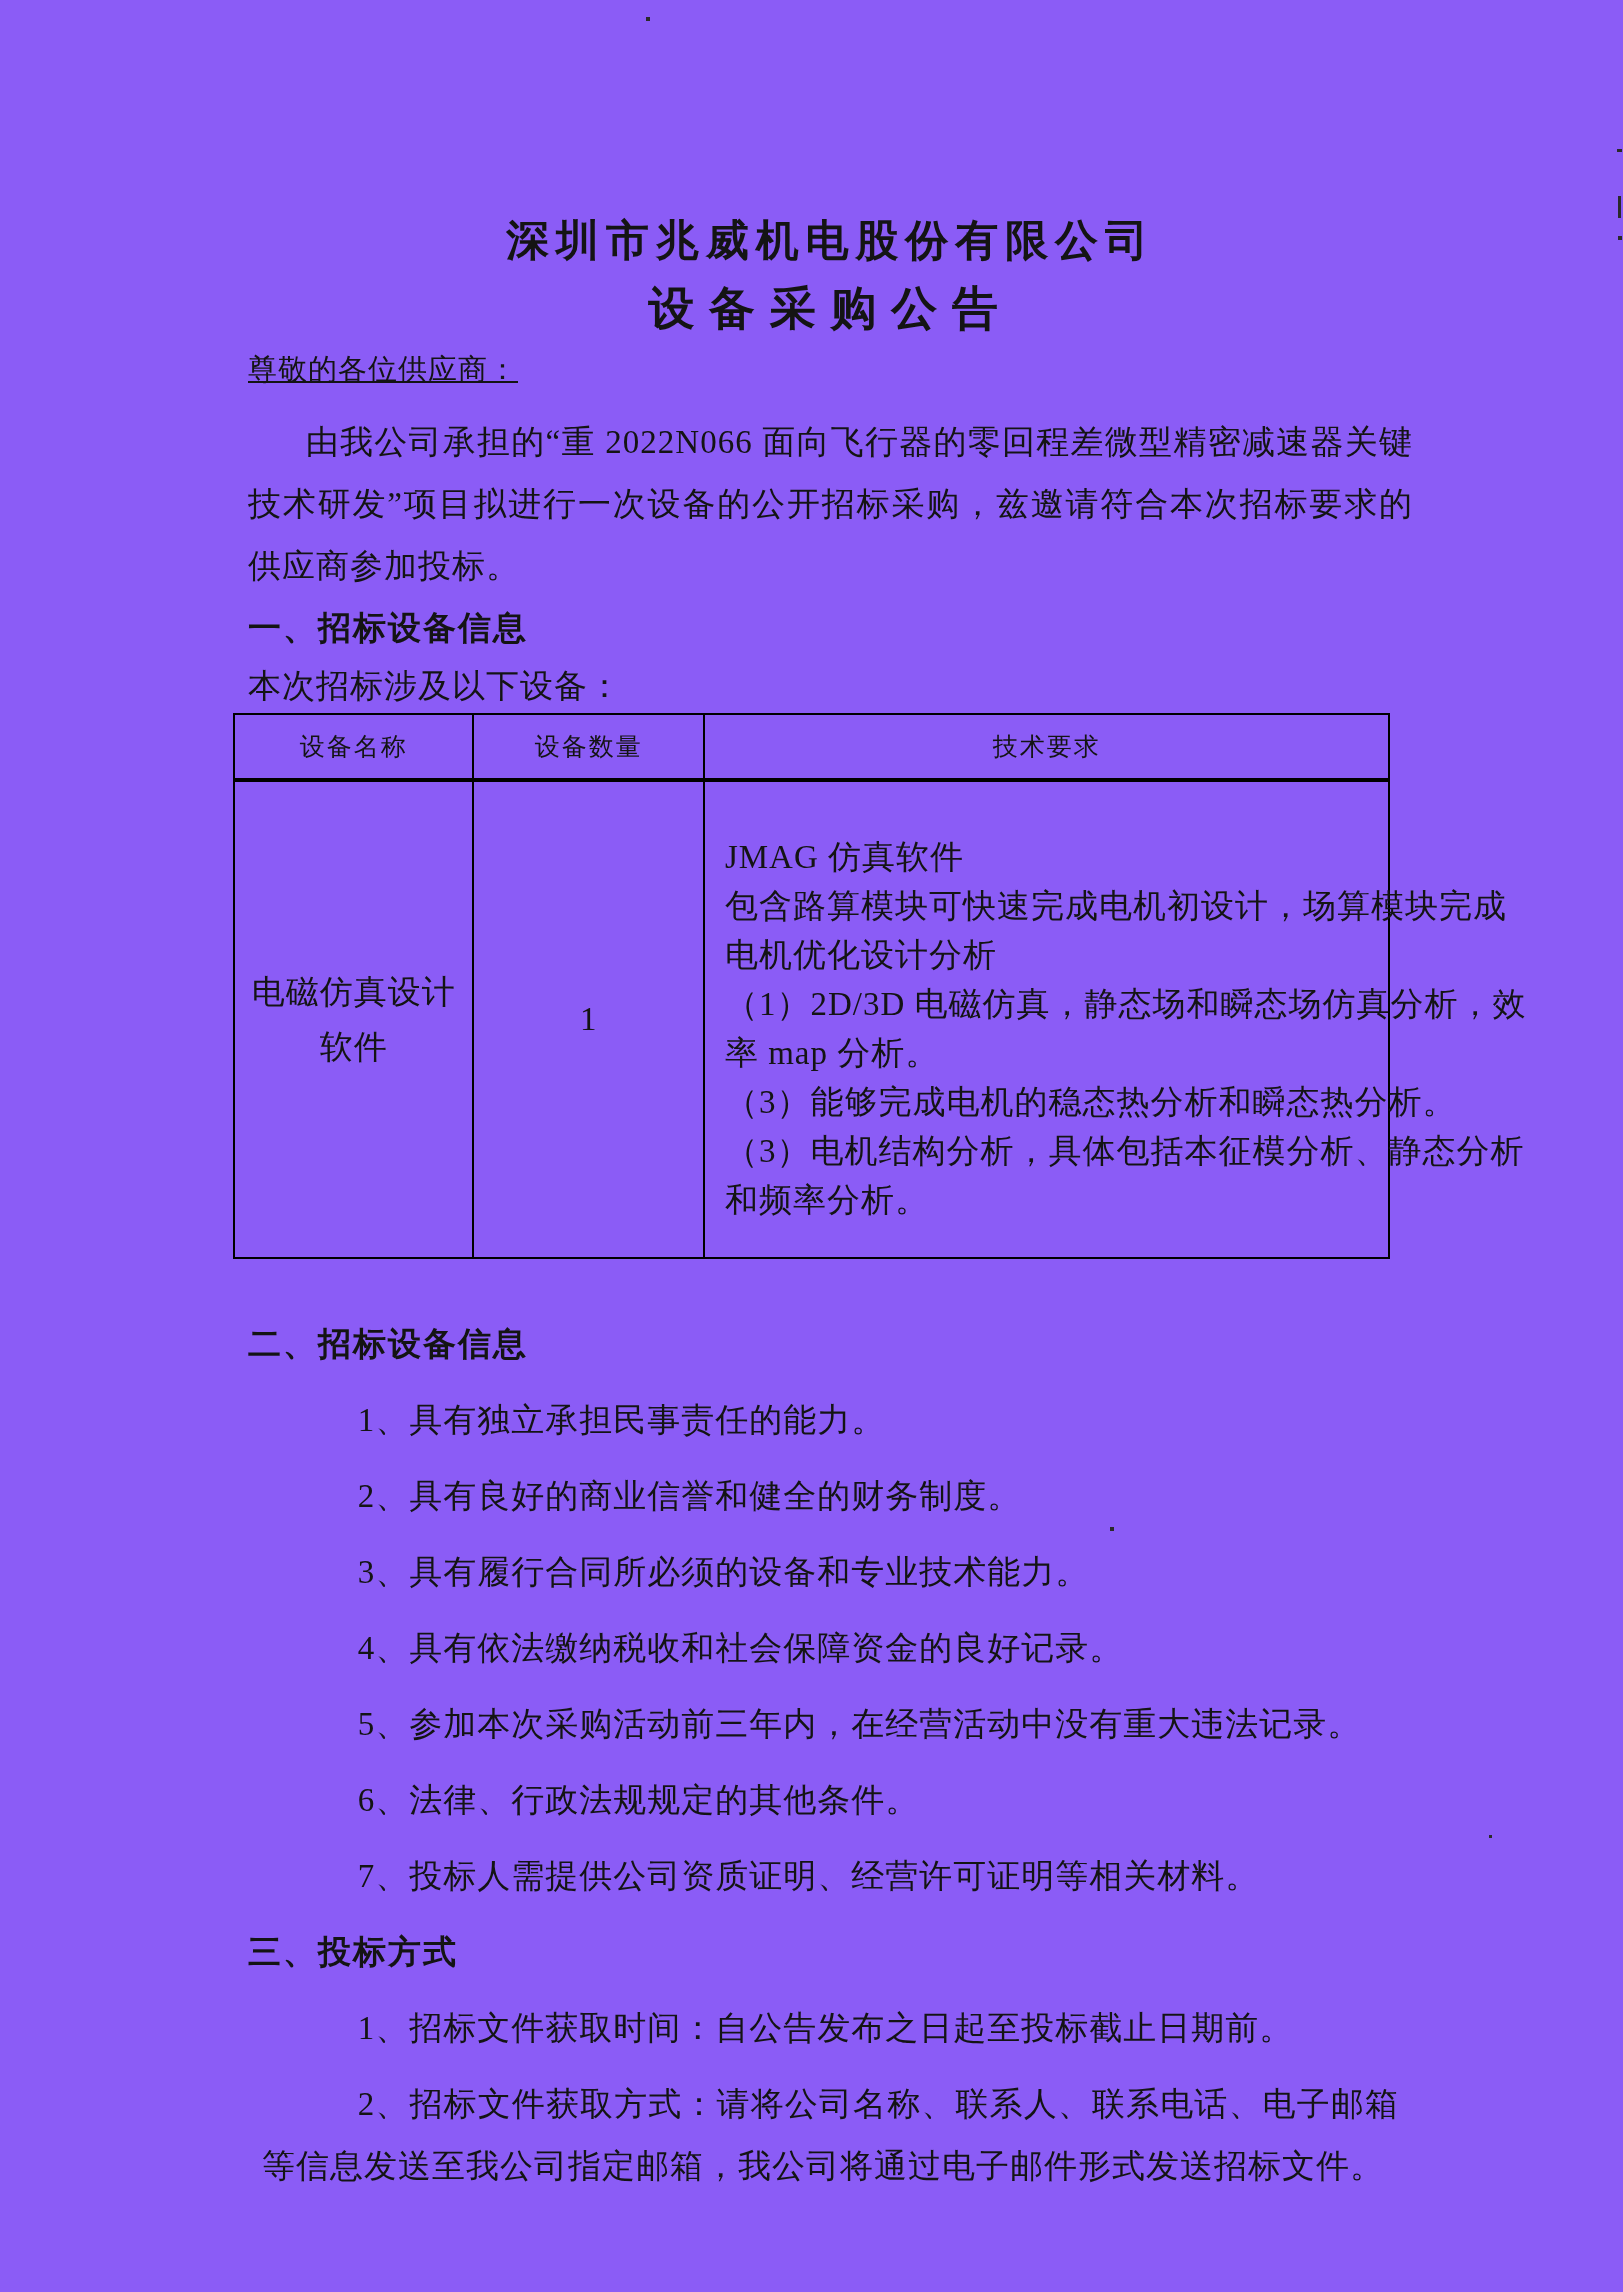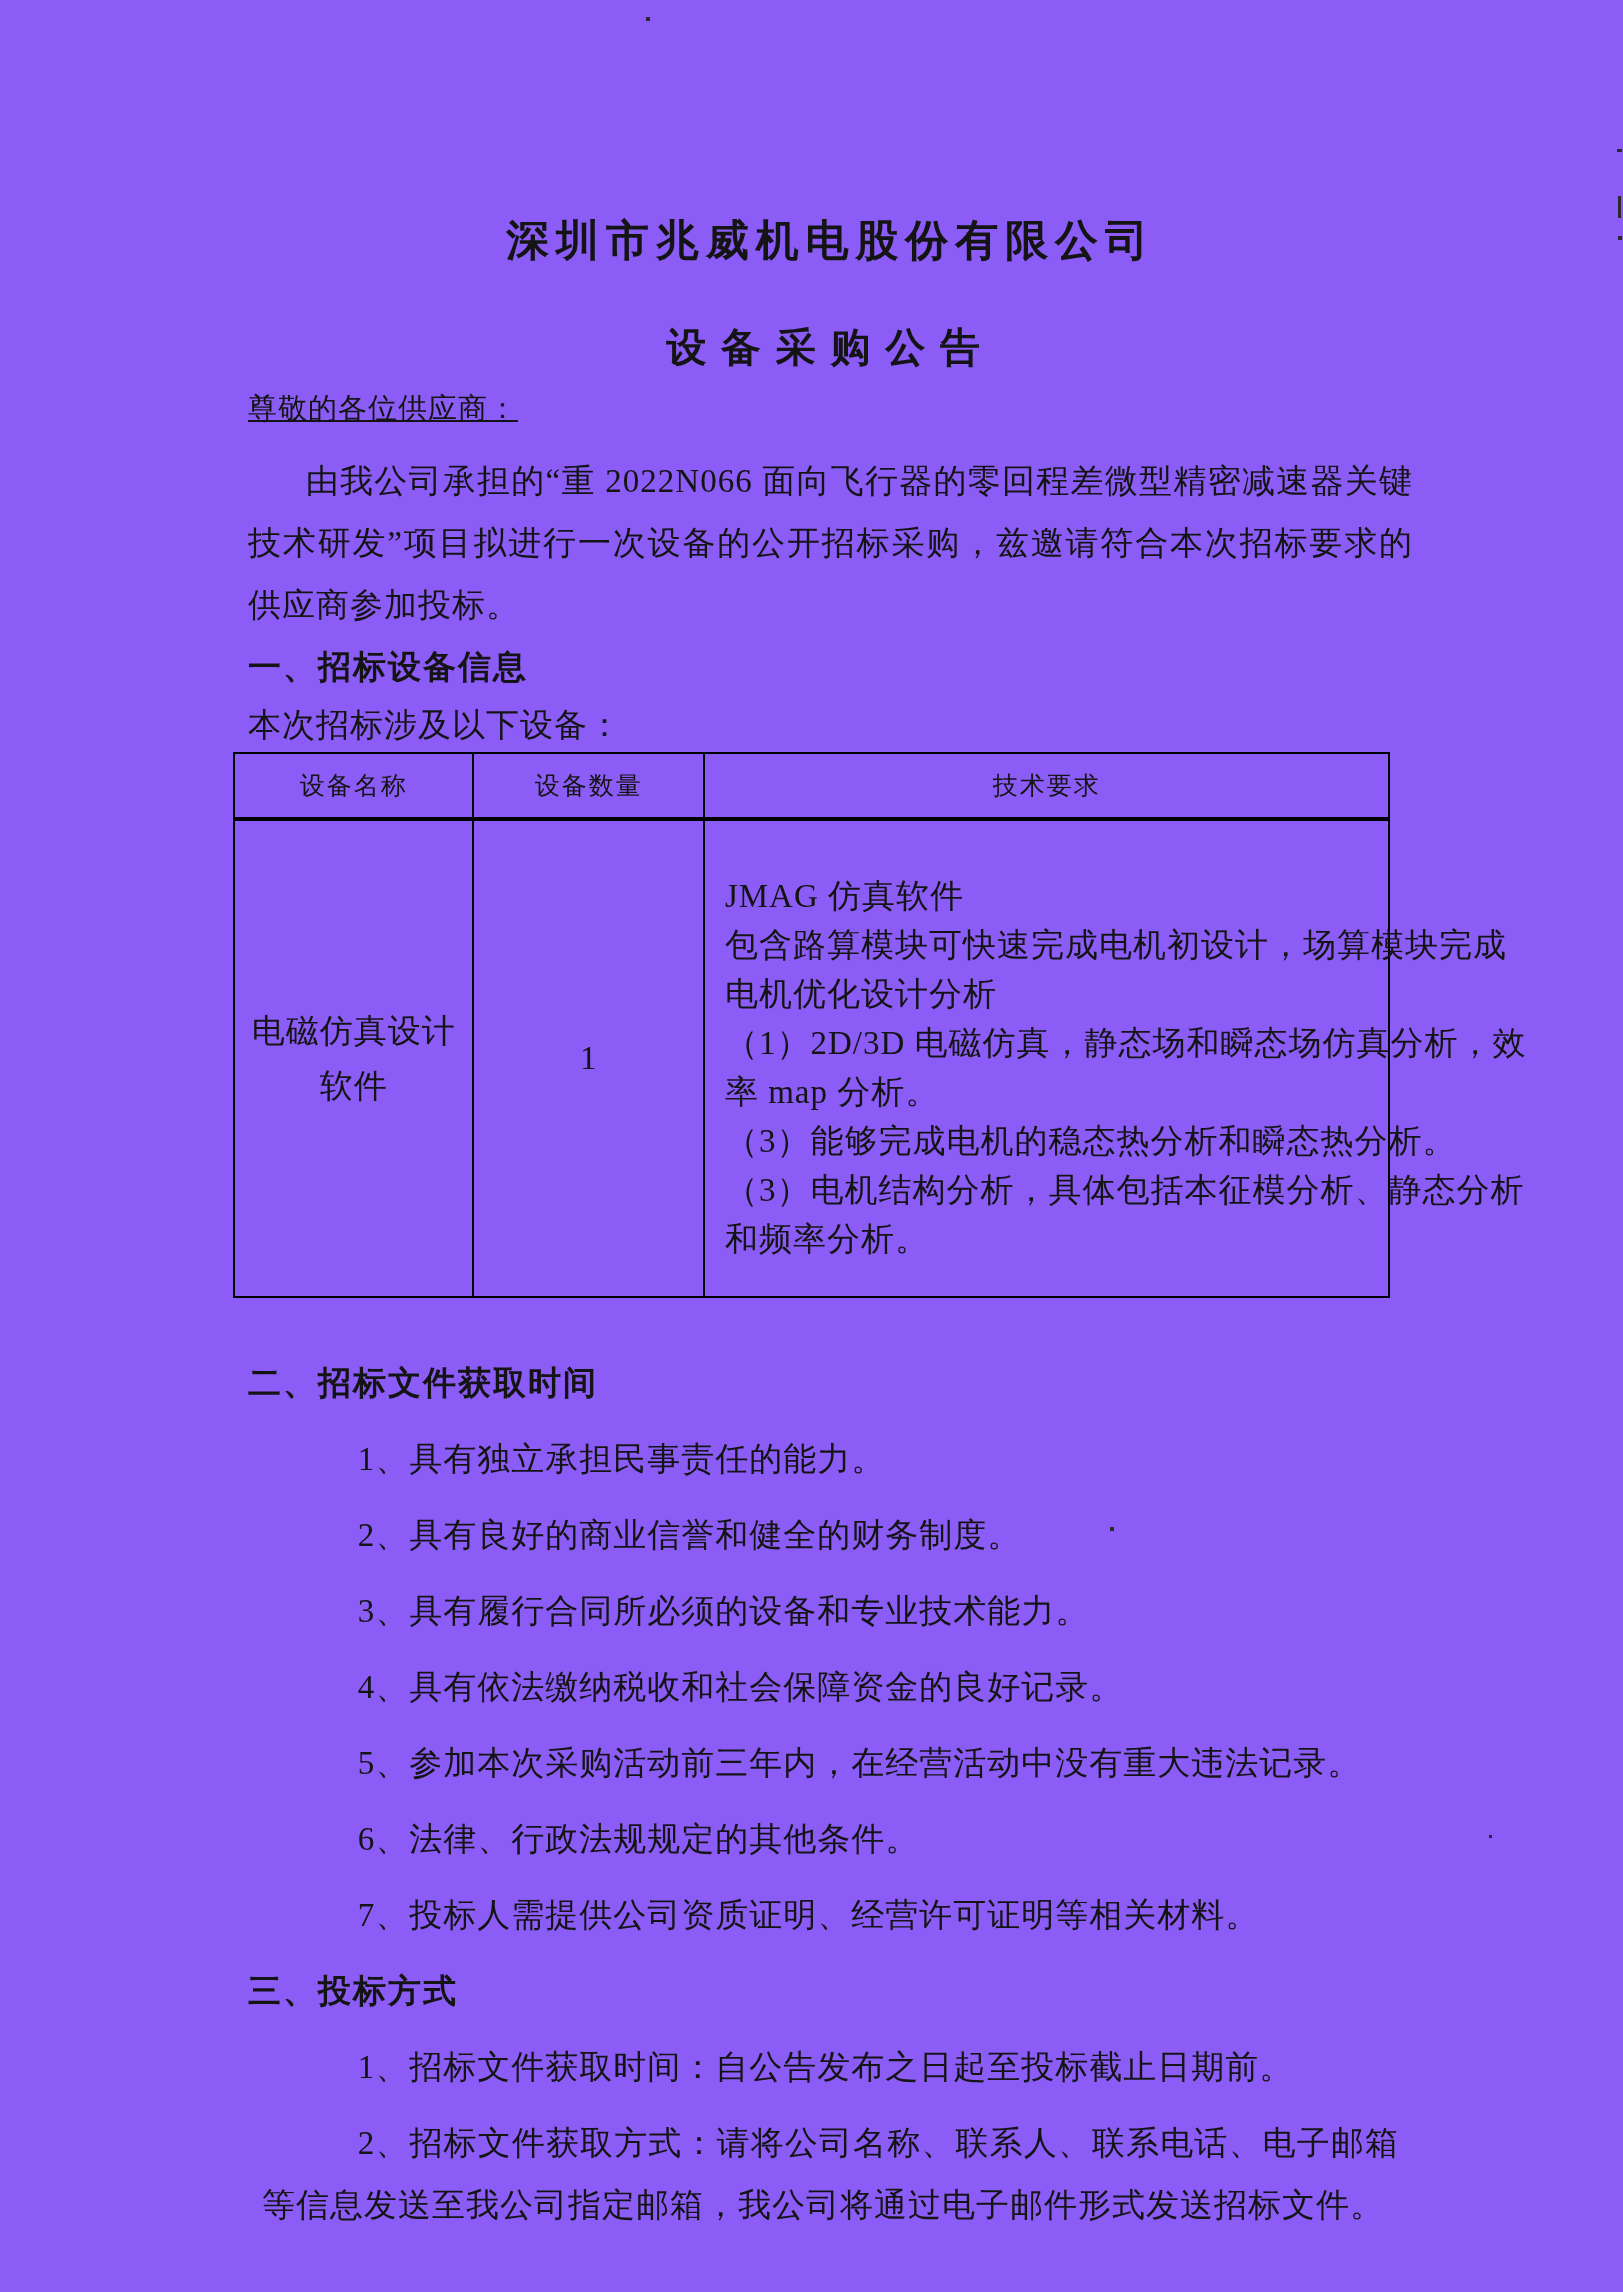--- a/index.html
+++ b/index.html
@@ -19,22 +19,22 @@
   }
   .doc-title {
     margin:217px 0 0 0;
     font-size:43px; font-weight:600;
     letter-spacing:6.9px;
     text-align:center;
     line-height:47px;
     white-space:nowrap;
   }
   .doc-subtitle {
-    margin:61px 0 0 0;
-    font-size:40px; font-weight:600;
+    margin:22px 0 0 0;
+    font-size:46px; font-weight:600;
     letter-spacing:14.7px;
     text-align:center;
     line-height:45px;
   }
   .greeting {
     margin:18.6px 0 0 0;
     font-size:29px;
     line-height:39px;
     letter-spacing:1px;
     text-decoration:underline;
@@ -172,21 +172,21 @@
               <div class="req-line">（1）2D/3D 电磁仿真，静态场和瞬态场仿真分析，效</div>
               <div class="req-line">率 map 分析。</div>
               <div class="req-line">（3）能够完成电机的稳态热分析和瞬态热分析。</div>
               <div class="req-line">（3）电机结构分析，具体包括本征模分析、静态分析</div>
               <div class="req-line">和频率分析。</div>
             </td>
         </tr>
       </tbody>
     </table>
 
-    <h3 class="sec-heading after-table">二、招标文件获取时间</h3>
+    <h3 class="sec-heading after-table">二、招标设备信息</h3>
 
     <div>
         <p class="list-item">1、具有独立承担民事责任的能力。</p>
         <p class="list-item">2、具有良好的商业信誉和健全的财务制度。</p>
         <p class="list-item">3、具有履行合同所必须的设备和专业技术能力。</p>
         <p class="list-item">4、具有依法缴纳税收和社会保障资金的良好记录。</p>
         <p class="list-item">5、参加本次采购活动前三年内，在经营活动中没有重大违法记录。</p>
         <p class="list-item">6、法律、行政法规规定的其他条件。</p>
         <p class="list-item">7、投标人需提供公司资质证明、经营许可证明等相关材料。</p>
       </div>

